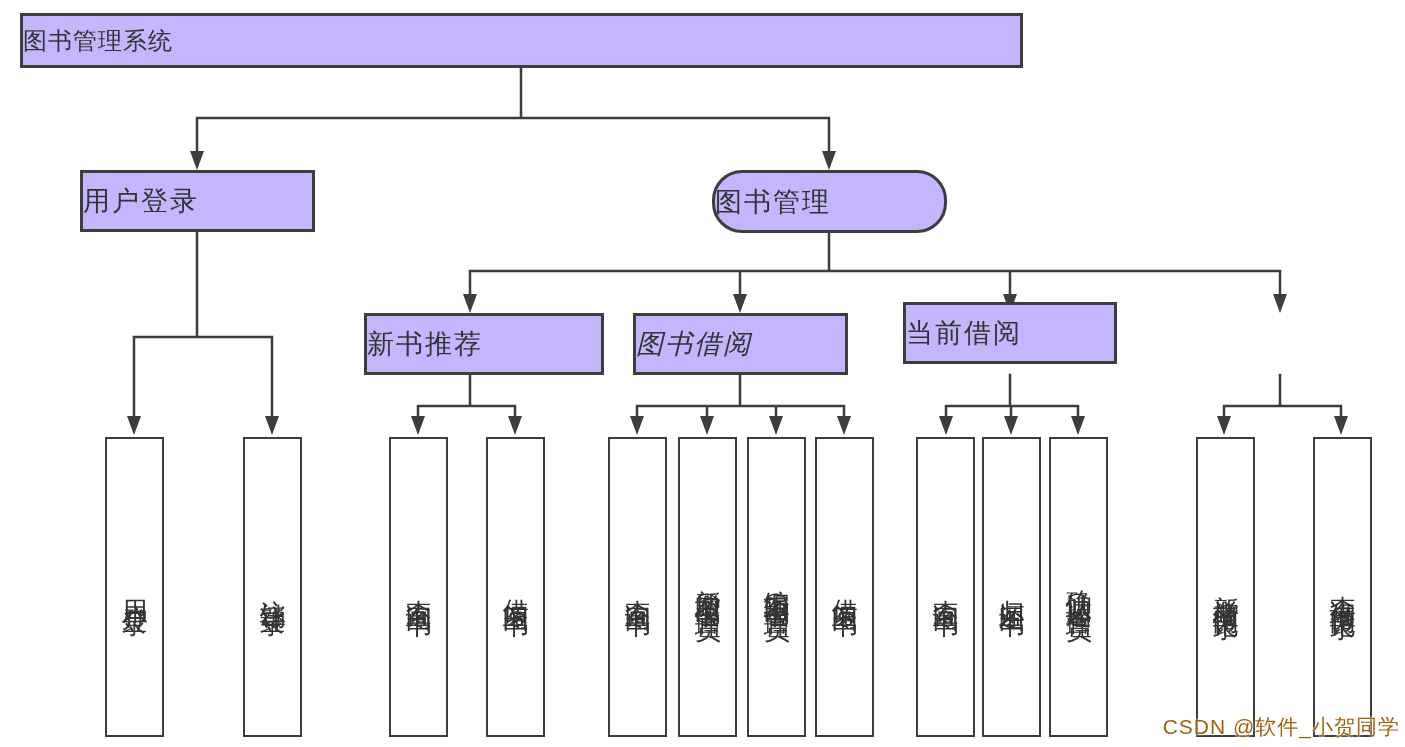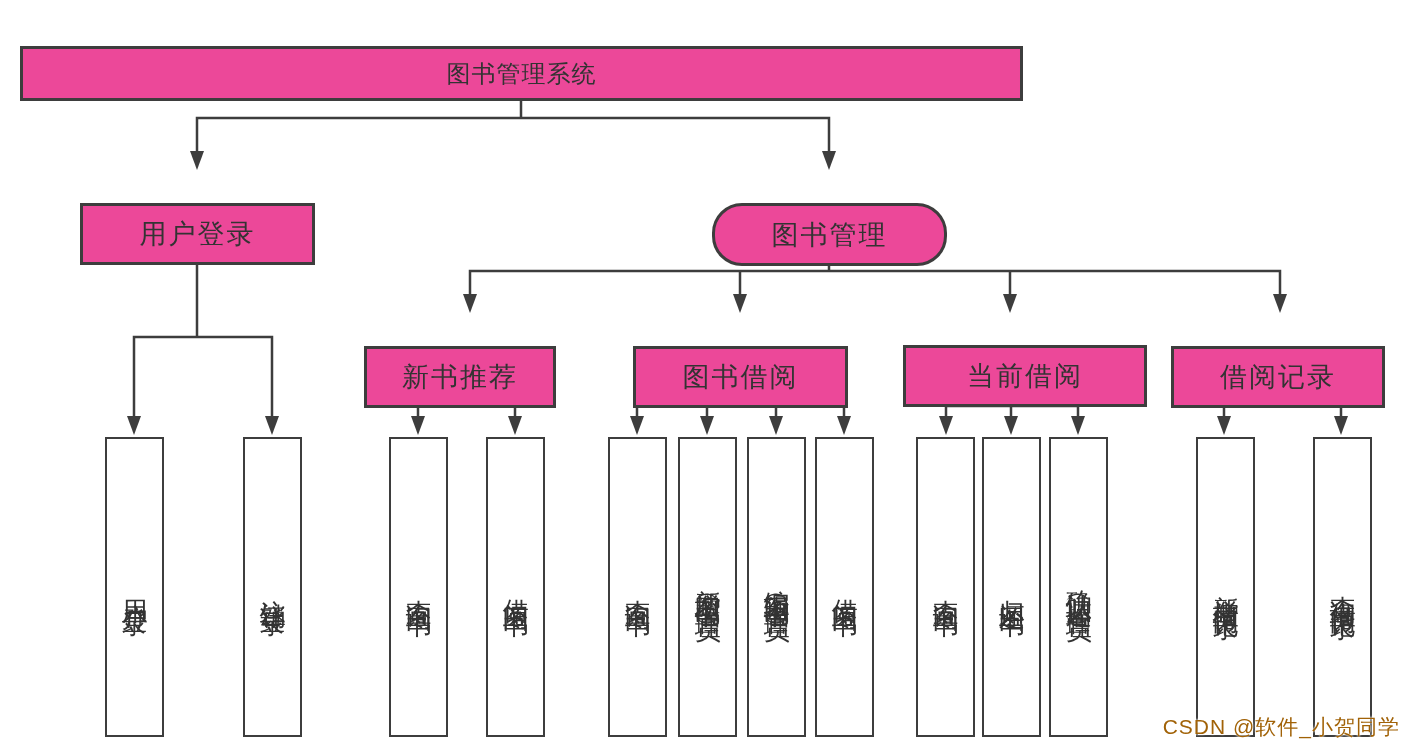--- a/index.html
+++ b/index.html
@@ -19,29 +19,27 @@
     position: absolute;
     left: 0;
     top: 0;
     width: 1405px;
     height: 747px;
   }
   .hbox {
     position: absolute;
     box-sizing: border-box;
     border: 3px solid #3d3d3d;
-    background: #ec4899;
+    background: #c4b5fd;
     display: flex;
     align-items: center;
-    justify-content: center;
     color: #333333;
     font-size: 27px;
     letter-spacing: 2px;
     white-space: nowrap;
-    margin-top: 33px;
   }
   .hbox.root { font-size: 24px; letter-spacing: 1px; border-width: 3px; }
   .vbox {
     position: absolute;
     box-sizing: border-box;
     top: 437px;
     width: 59px;
     height: 300px;
     border: 2.5px solid #3d3d3d;
     background: #ffffff;
@@ -125,31 +123,28 @@
     <span>图书管理系统</span>
   </div>
 
   <div class="hbox" style="left:80px; top:170px; width:235px; height:62px;">
     <span>用户登录</span>
   </div>
   <div class="hbox" style="left:712px; top:170px; width:235px; height:63px;border-radius:30px;">
     <span>图书管理</span>
   </div>
 
-  <div class="hbox" style="left:364px; top:313px; width:192px; height:62px;">
+  <div class="hbox" style="left:364px; top:313px; width:240px; height:62px;">
     <span>新书推荐</span>
   </div>
-  <div class="hbox" style="left:633px; top:313px; width:215px; height:62px;">
+  <div class="hbox" style="left:633px; top:313px; width:215px; height:62px;font-style:italic;">
     <span>图书借阅</span>
   </div>
-  <div class="hbox" style="left:903px; top:312px; width:244px; height:62px;">
+  <div class="hbox" style="left:903px; top:302px; width:214px; height:62px;">
     <span>当前借阅</span>
-  </div>
-  <div class="hbox" style="left:1171px; top:313px; width:214px; height:62px;">
-    <span>借阅记录</span>
   </div>
 
   <div class="vbox" style="left:105px;">
     <span class="vlabel">用户登录</span>
   </div>
   <div class="vbox" style="left:243px;">
     <span class="vlabel">注销登录</span>
   </div>
 
   <div class="vbox" style="left:389px;">

